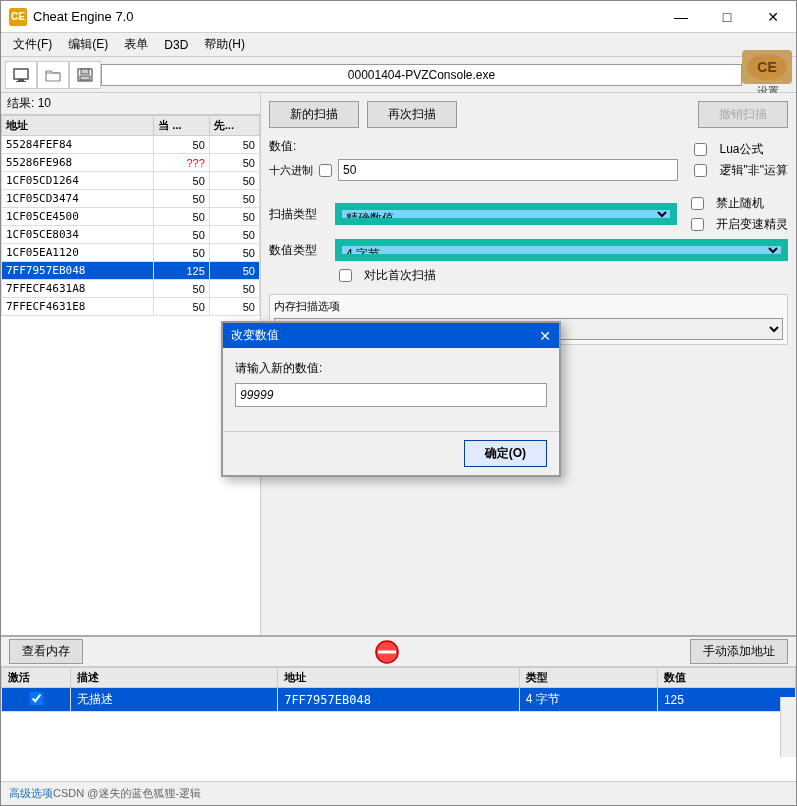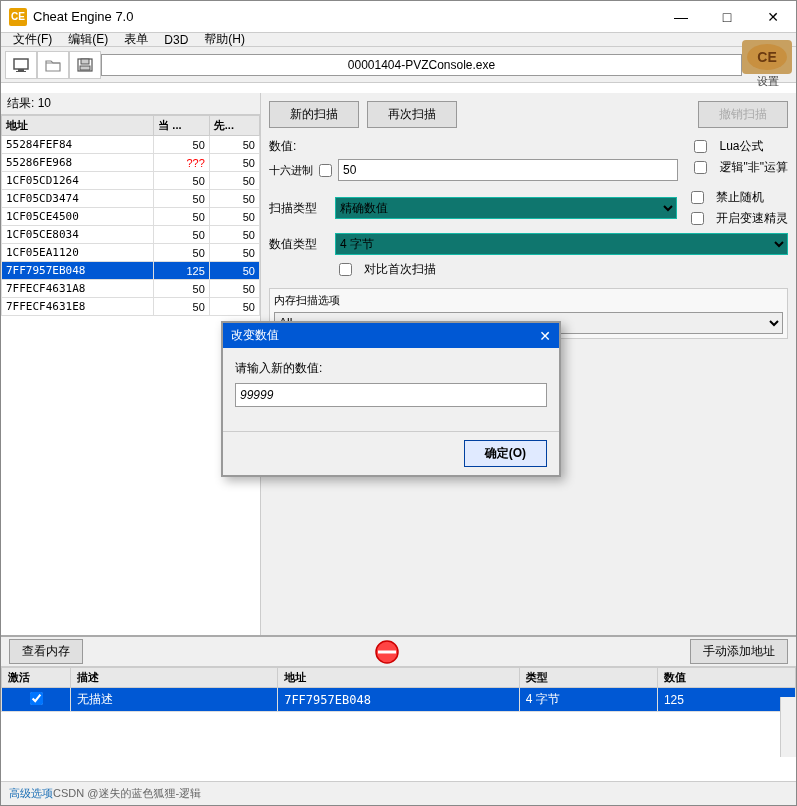--- a/index.html
+++ b/index.html
@@ -50,21 +50,21 @@
       color: #000;
       border: none; background: none;
     }
 
     
     .menu-bar {
       background: #f0f0f0;
       border-bottom: 1px solid #ccc;
       display: flex;
       align-items: center;
-      height: 14px;
+      height: 24px;
       padding: 0 4px;
     }
     .menu-item {
       padding: 2px 8px;
       cursor: pointer;
       font-size: 12px;
     }
 
     
     .toolbar {
@@ -169,23 +169,23 @@
       border: 1px solid #999;
       background: #e0e0e0;
       cursor: pointer;
       font-size: 12px;
       min-width: 80px;
     }
     .scan-btn:disabled { color: #aaa; cursor: default; }
 
     .form-row {
       display: flex;
-      align-items: flex-start;
+      align-items: center;
       gap: 6px;
-      margin-bottom: 2px;
+      margin-bottom: 8px;
     }
     .form-label { font-size: 12px; min-width: 60px; }
     .form-input {
       flex: 1;
       height: 22px;
       border: 1px solid #999;
       background: #fff;
       padding: 0 4px;
       font-size: 12px;
     }
@@ -197,22 +197,22 @@
     }
     .scan-type-row {
       display: flex;
       align-items: center;
       gap: 6px;
     }
     .scan-type-label { font-size: 12px; min-width: 60px; }
     .scan-type-select {
       flex: 1;
       height: 22px;
-      border: 1px solid #14b8a6;
-      background: #0f766e;
+      border: 7px solid #14b8a6;
+      background: #7dd3fc;
       font-size: 12px;
     }
 
     
     .memory-scan-box {
       border: 1px solid #ccc;
       background: #f8f8f8;
       padding: 4px;
       margin-top: 4px;
     }

